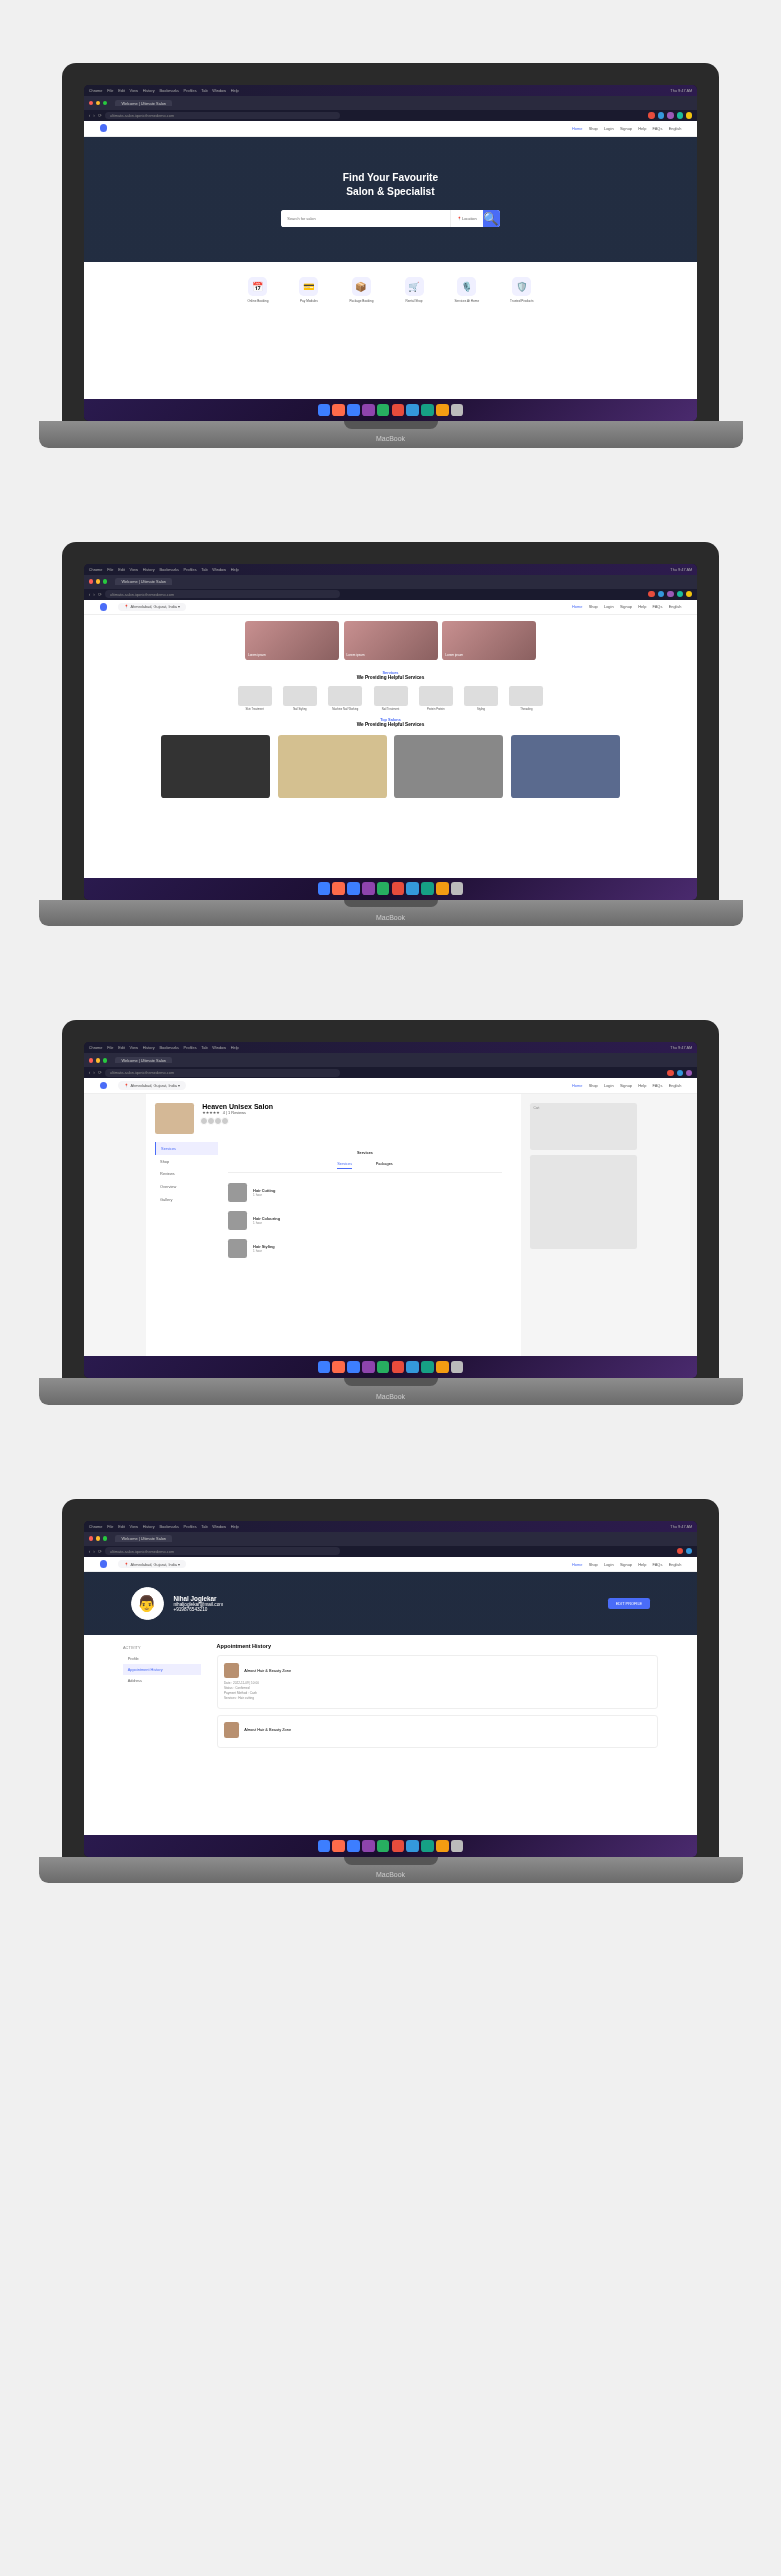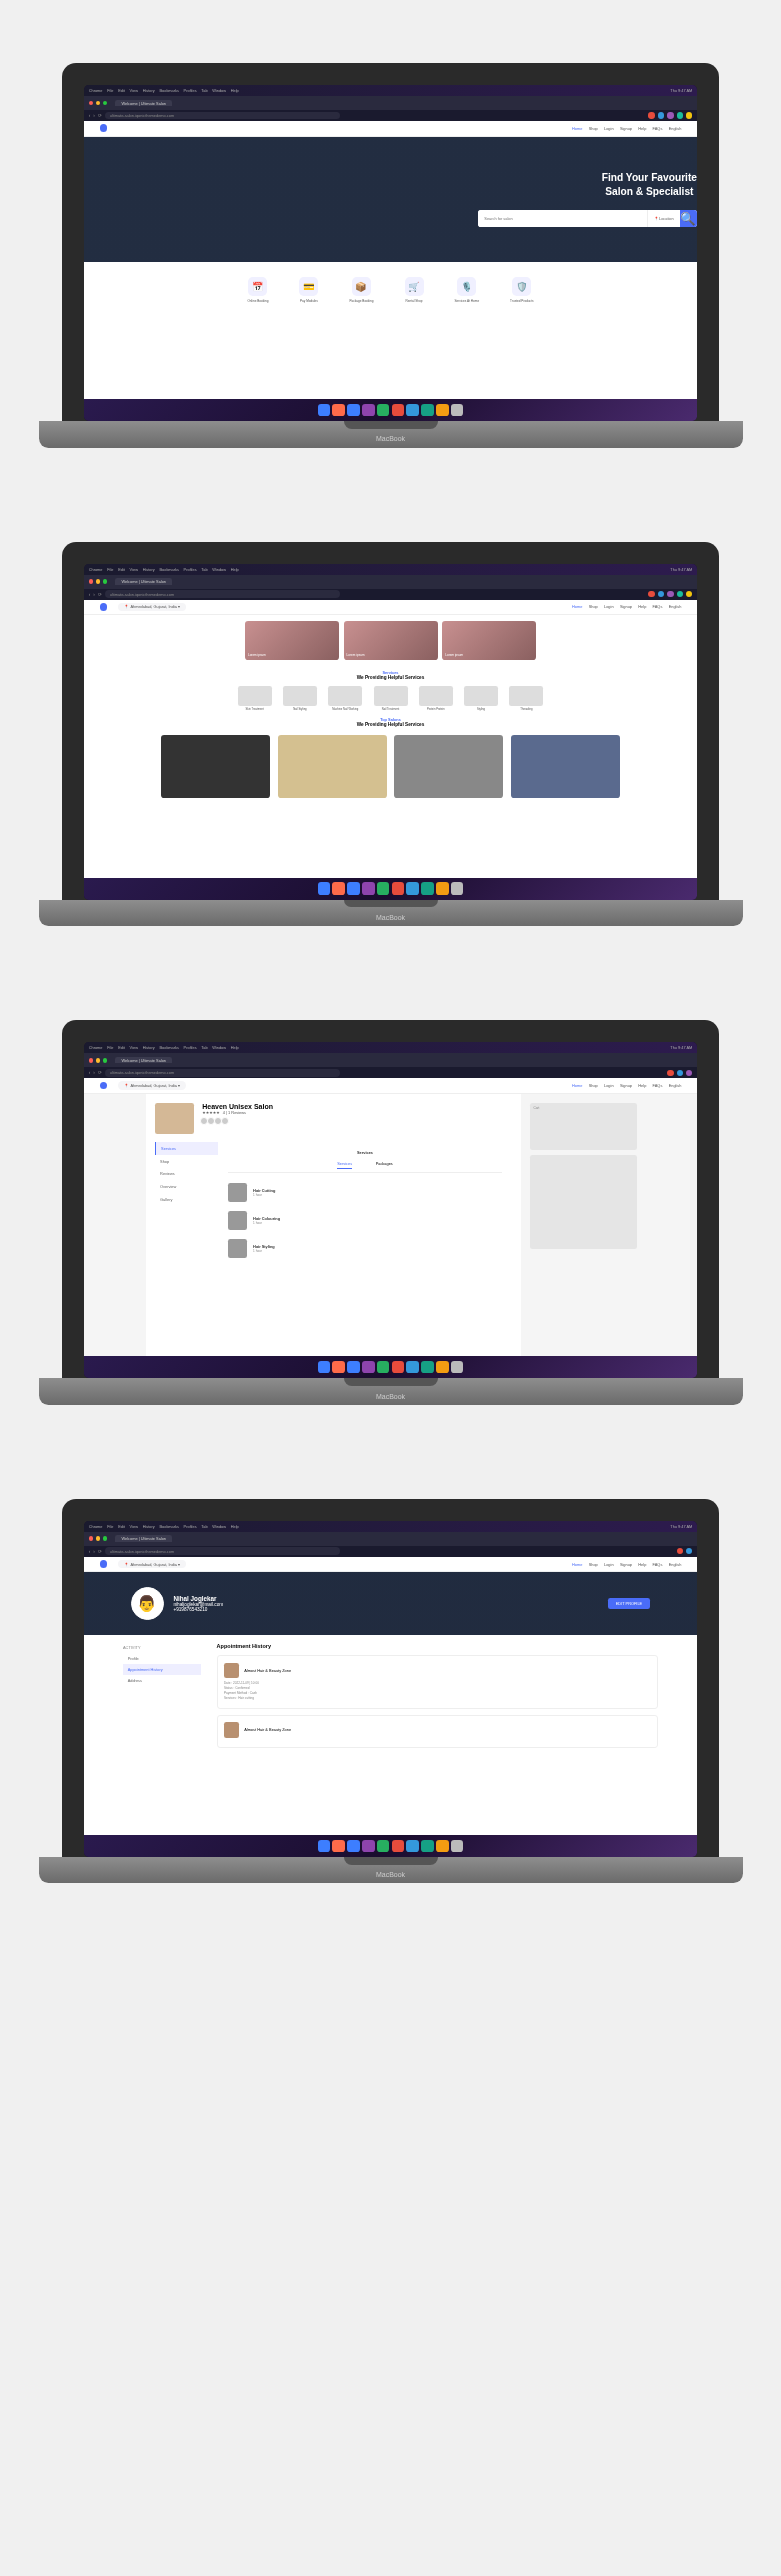--- a/index.html
+++ b/index.html
@@ -22,21 +22,21 @@
 .urlbar { height: 11px; background: #1a1a2e; display: flex; align-items: center; padding: 0 4.7px; gap: 3.1px; }
 .url-input { background: #2a2a3e; flex: 1; height: 7.8px; border-radius: 3.9px; padding: 0 4.7px; font-size: 3.9px; color: #888; display: flex; align-items: center; max-width: 235px; }
 .nav-icons { display: flex; gap: 3.1px; color: #888; font-size: 4.7px; }
 .browser-icons { display: flex; gap: 3.1px; margin-left: auto; }
 .br-icon { width: 6.3px; height: 6.3px; border-radius: 50%; }
 .viewport { flex: 1; background: #fff; overflow: hidden; position: relative; }
 .topnav { height: 15.6px; background: #fff; display: flex; align-items: center; padding: 0 15.6px; font-size: 3.9px; color: #555; border-bottom: 0.8px solid #eee; }
 .logo { width: 7.8px; height: 7.8px; background: #4a6cf7; border-radius: 50%; margin-right: 6.3px; }
 .nav-links { display: flex; gap: 6.3px; margin-left: auto; }
 .nav-links span.active { color: #4a6cf7; }
-.hero { height: 125px; background: linear-gradient(rgba(30,40,60,0.85), rgba(30,40,60,0.85)), #3a4a5e; display: flex; flex-direction: column; align-items: flex-end; justify-content: center; color: #fff; position: relative; }
+.hero { height: 125px; background: linear-gradient(rgba(30,40,60,0.85), rgba(30,40,60,0.85)), #3a4a5e; display: flex; flex-direction: column; align-items: center; justify-content: center; color: #fff; position: relative; }
 .hero h1 { font-size: 10.2px; font-weight: 600; text-align: center; line-height: 1.4; }
 .search-box { margin-top: 11px; display: flex; background: #fff; border-radius: 3.1px; overflow: hidden; width: 219px; height: 17px; }
 .search-box input { border: none; flex: 1; padding: 0 6.3px; font-size: 3.9px; outline: none; }
 .search-loc { background: #fff; padding: 0 6.3px; font-size: 3.9px; color: #666; display: flex; align-items: center; border-left: 0.8px solid #eee; }
 .search-btn { width: 17px; background: #4a6cf7; display: flex; align-items: center; justify-content: center; color: #fff; }
 .features { display: flex; justify-content: center; gap: 31px; padding: 15.6px; background: #fff; }
 .feature { display: flex; flex-direction: column; align-items: center; gap: 3.1px; }
 .feature-icon { width: 19px; height: 19px; border-radius: 4.7px; background: #f0f0ff; display: flex; align-items: center; justify-content: center; font-size: 9.4px; }
 .feature span { font-size: 3.1px; color: #555; text-align: center; }
 .dock { height: 22px; background: linear-gradient(135deg, #2a1a4e, #1a0d2e, #4a2a6e); display: flex; align-items: center; justify-content: center; gap: 2.3px; padding: 0 7.8px; }

